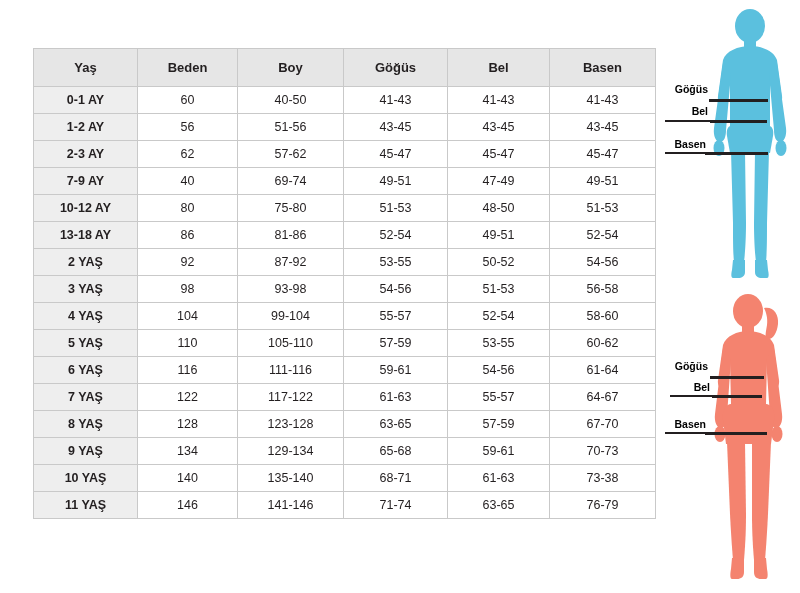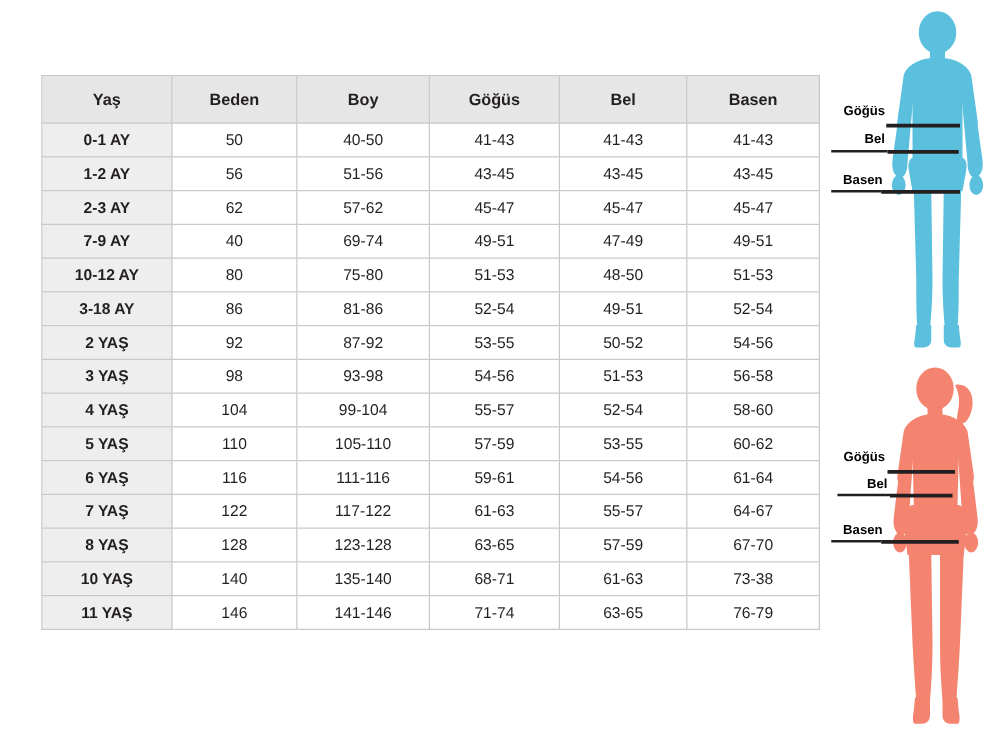--- a/index.html
+++ b/index.html
@@ -12,21 +12,21 @@
     height: 593px;
     position: relative;
     font-family: "Liberation Sans", sans-serif;
     overflow: hidden;
   }
 
   
   #size-table-wrap {
     position: absolute;
     left: 33px;
-    top: 60px;
+    top: 48px;
     width: 622px;
   }
   table.size-table {
     border-collapse: collapse;
     width: 622px;
     table-layout: fixed;
   }
   table.size-table th,
   table.size-table td {
     border: 1px solid #c9c9c9;
@@ -112,21 +112,21 @@
         <th>Beden</th>
         <th>Boy</th>
         <th>Göğüs</th>
         <th>Bel</th>
         <th>Basen</th>
       </tr>
     </thead>
     <tbody>
       <tr>
         <td>0-1 AY</td>
-        <td>50</td>
+        <td>60</td>
         <td>40-50</td>
         <td>41-43</td>
         <td>41-43</td>
         <td>41-43</td>
       </tr>
       <tr>
         <td>1-2 AY</td>
         <td>56</td>
         <td>51-56</td>
         <td>43-45</td>
@@ -151,21 +151,21 @@
       </tr>
       <tr>
         <td>10-12 AY</td>
         <td>80</td>
         <td>75-80</td>
         <td>51-53</td>
         <td>48-50</td>
         <td>51-53</td>
       </tr>
       <tr>
-        <td>3-18 AY</td>
+        <td>13-18 AY</td>
         <td>86</td>
         <td>81-86</td>
         <td>52-54</td>
         <td>49-51</td>
         <td>52-54</td>
       </tr>
       <tr>
         <td>2 YAŞ</td>
         <td>92</td>
         <td>87-92</td>
@@ -215,20 +215,28 @@
       </tr>
       <tr>
         <td>8 YAŞ</td>
         <td>128</td>
         <td>123-128</td>
         <td>63-65</td>
         <td>57-59</td>
         <td>67-70</td>
       </tr>
       <tr>
+        <td>9 YAŞ</td>
+        <td>134</td>
+        <td>129-134</td>
+        <td>65-68</td>
+        <td>59-61</td>
+        <td>70-73</td>
+      </tr>
+      <tr>
         <td>10 YAŞ</td>
         <td>140</td>
         <td>135-140</td>
         <td>68-71</td>
         <td>61-63</td>
         <td>73-38</td>
       </tr>
       <tr>
         <td>11 YAŞ</td>
         <td>146</td>

